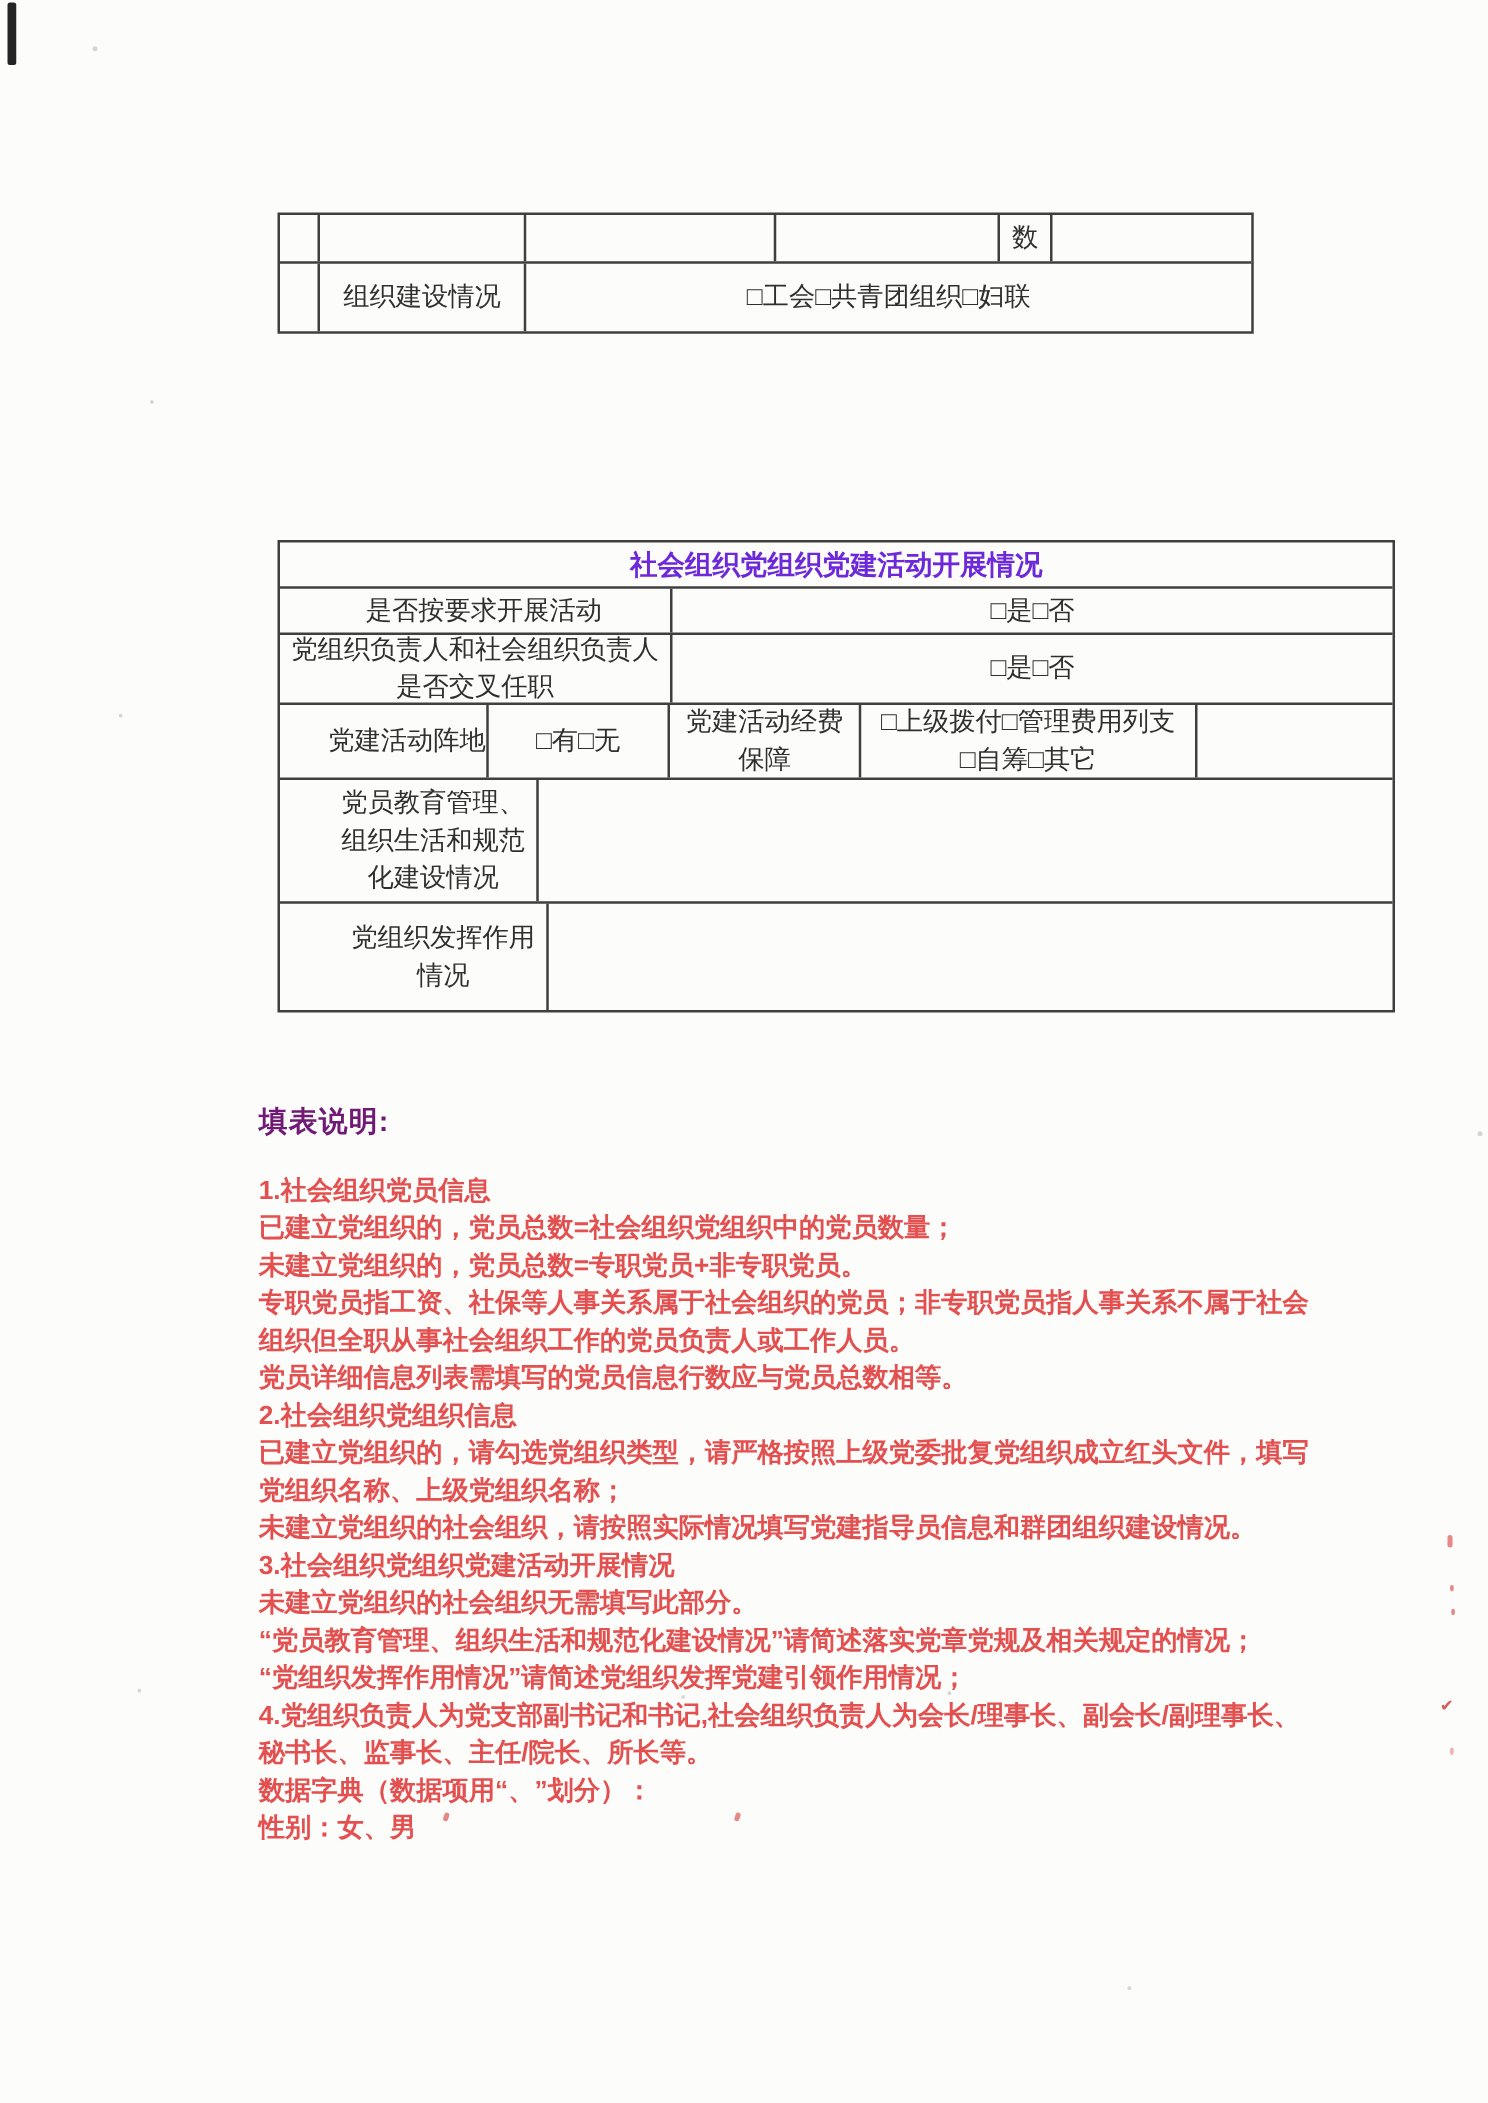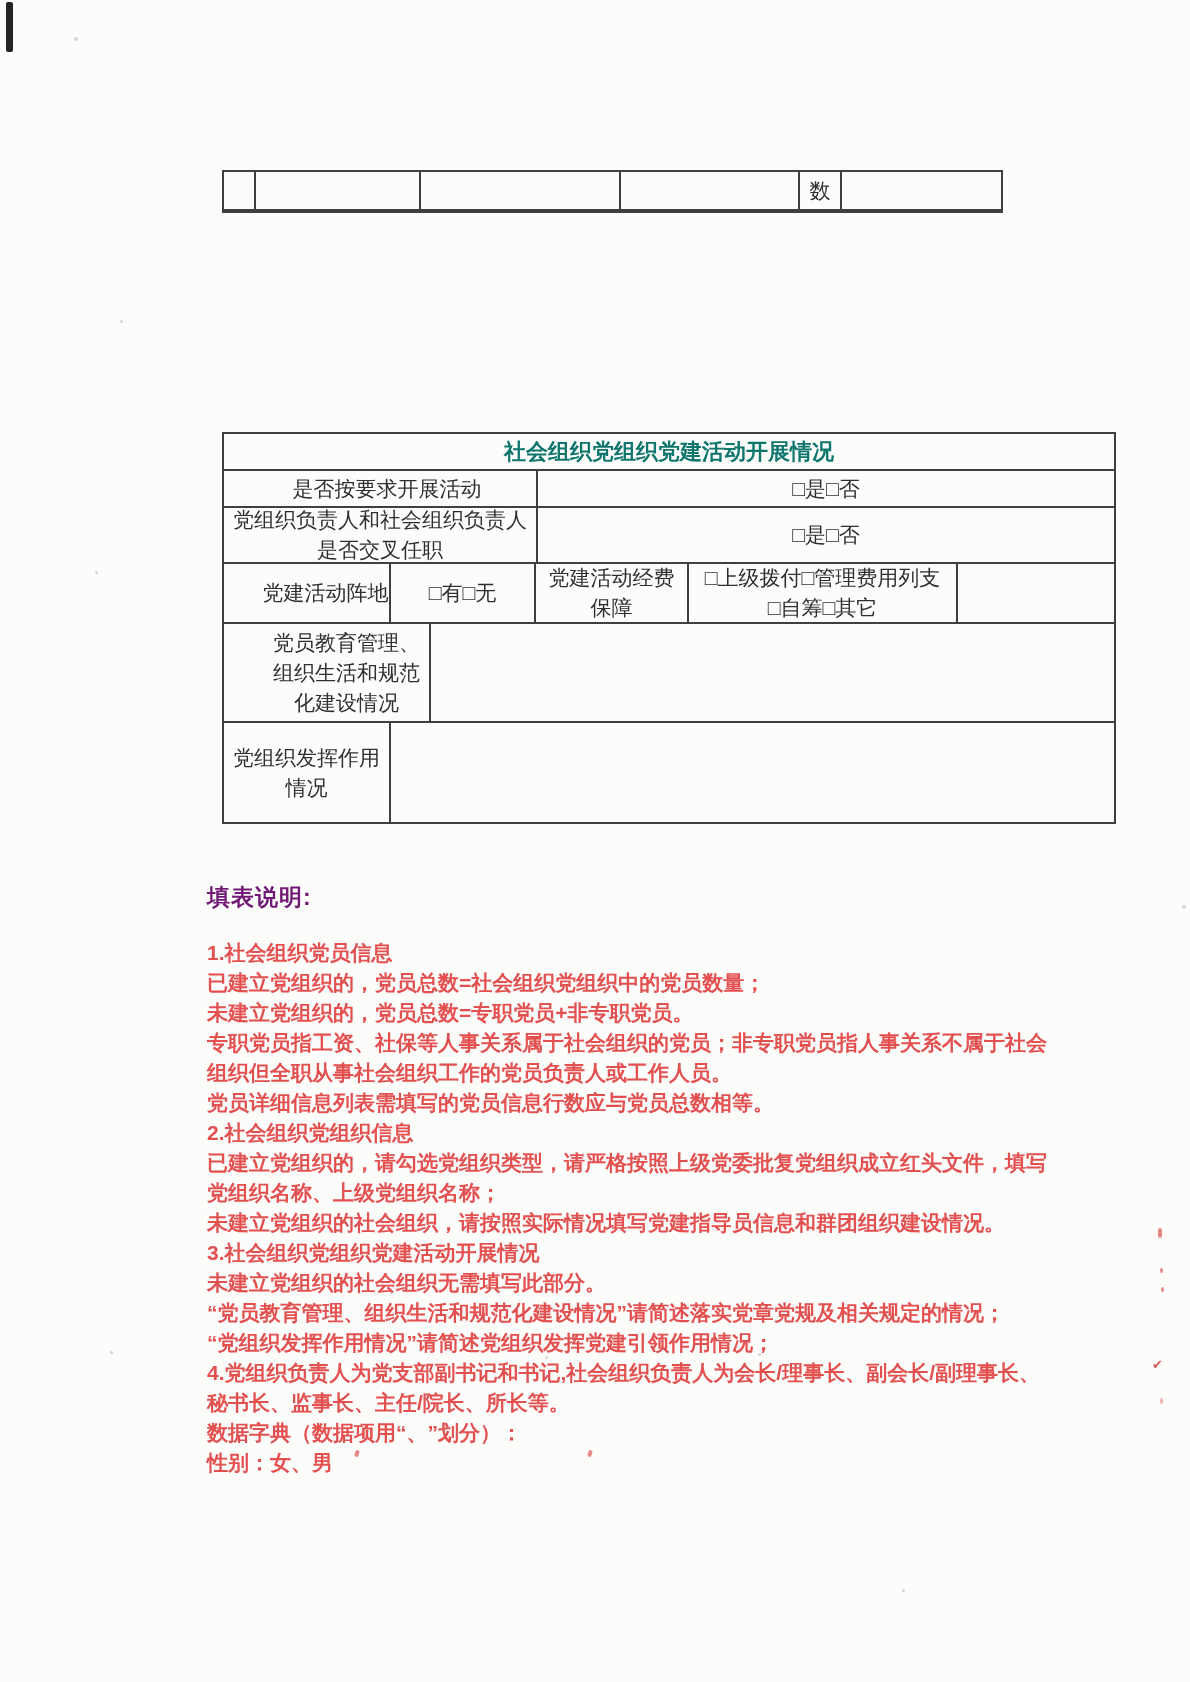--- a/index.html
+++ b/index.html
@@ -31,26 +31,26 @@
   .tcell.grow{flex:1;}
 
   
   #tableA{left:222px;top:170px;width:781px;}
   #tableA .r1{height:39px;}
   #tableA .r2{height:54px;}
 
   
   #tableB{left:222px;top:432px;width:894px;}
   #tableB .title-row{height:37px;align-items:center;justify-content:center;display:flex;
-    font-size:22px;font-weight:bold;color:#0f766e;}
+    font-size:22px;font-weight:bold;color:#6d28d9;}
   #tableB .r2{height:37px;}
   #tableB .r3{height:56px;}
   #tableB .r4{height:60px;}
   #tableB .r5{height:99px;padding-left:40px;}
-  #tableB .r6{height:99px;}
+  #tableB .r6{height:85px;padding-left:48px;}
 
   
   .notes-heading{
     position:absolute;left:207px;top:882px;
     font-size:23px;font-weight:bold;color:#701a75;
     letter-spacing:1px;
   }
   .notes{
     position:absolute;left:207px;top:938px;width:830px;
   }
@@ -91,20 +91,25 @@
   <div class="red-check" style="left:1152px;top:1358px;">✔</div>
 
   <div class="scan-table" id="tableA">
     <div class="trow r1 hline">
       <div class="tcell vline" style="width:32px;"></div>
       <div class="tcell vline" style="width:165px;"></div>
       <div class="tcell vline" style="width:200px;"></div>
       <div class="tcell vline" style="width:179px;"></div>
       <div class="tcell vline" style="width:42px;">数</div>
       <div class="tcell grow"></div>
+    </div>
+    <div class="trow r2">
+      <div class="tcell vline" style="width:32px;"></div>
+      <div class="tcell vline" style="width:165px;">组织建设情况</div>
+      <div class="tcell grow">□工会□共青团组织□妇联</div>
     </div>
   </div>
 
   <div class="scan-table" id="tableB">
     <div class="title-row trow hline">社会组织党组织党建活动开展情况</div>
 
     <div class="trow r2 hline">
       <div class="tcell vline" style="width:314px;padding-left:14px;">是否按要求开展活动</div>
       <div class="tcell grow">□是□否</div>
     </div>

